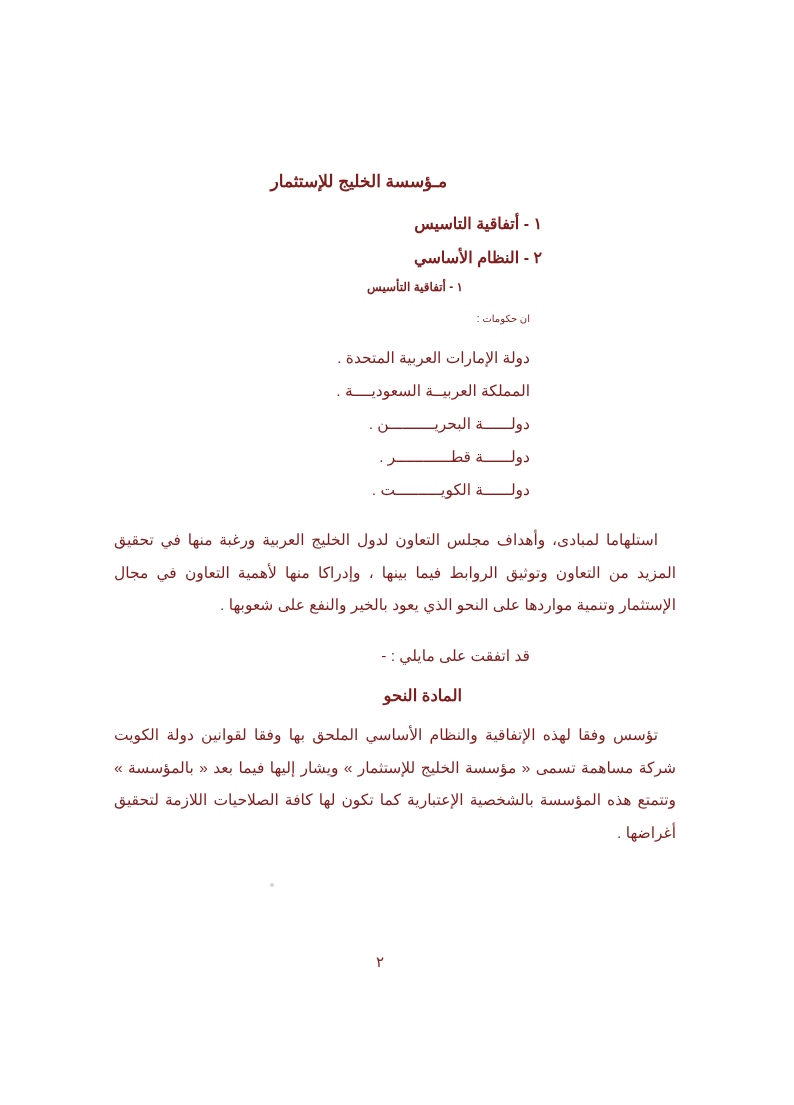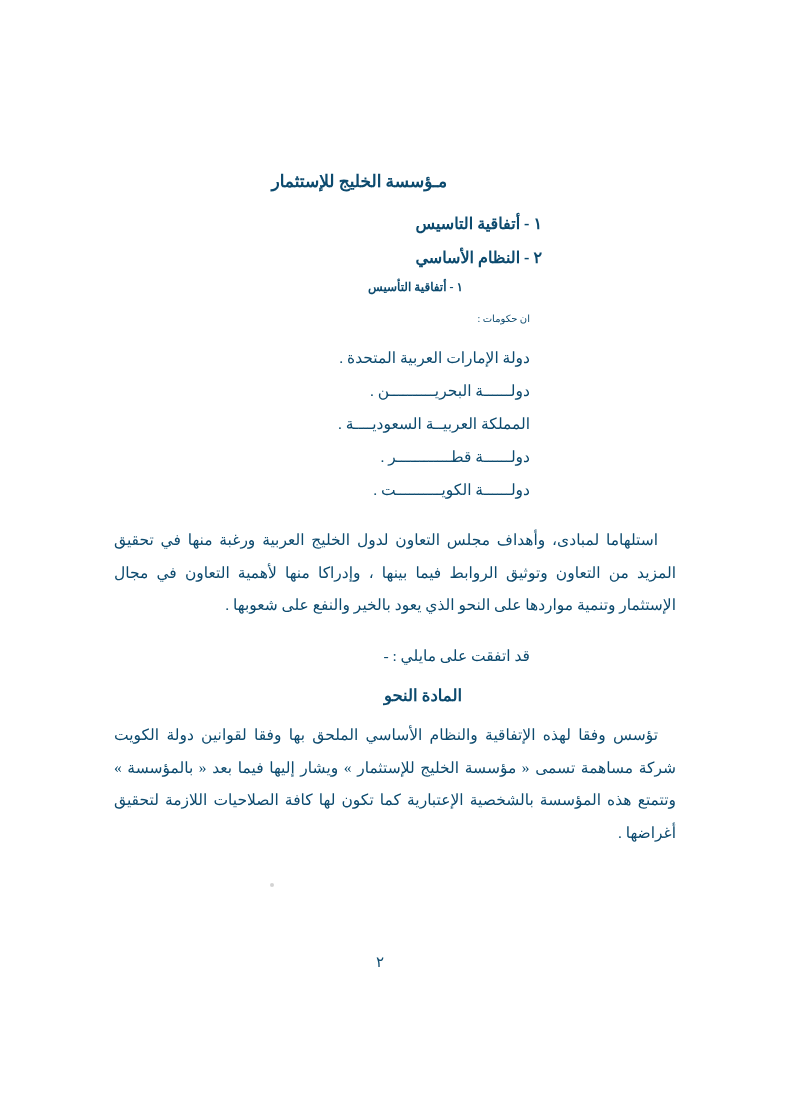--- a/index.html
+++ b/index.html
@@ -5,22 +5,22 @@
   html, body {
     margin: 0;
     padding: 0;
     background: #ffffff;
   }
   .page {
     position: relative;
     width: 794px;
     height: 1105px;
     background: #ffffff;
-    font-family: Liberation Serif, serif;
-    color: #0c4a6e;
+    font-family: Liberation Sans, sans-serif;
+    color: #7f1d1d;
     direction: rtl;
     overflow: hidden;
   }
   .doc-title {
     position: absolute;
     top: 171px;
     right: 347px;
     margin: 0;
     font-size: 17px;
     font-weight: bold;
@@ -120,22 +120,22 @@
   <div class="toc-item toc-1">١ - أتفاقية التاسيس</div>
 
   <div class="toc-item toc-2">٢ - النظام الأساسي</div>
 
   <h2 class="section-heading">١ - أتفاقية التأسيس</h2>
 
   <div class="intro-line">ان حكومات :</div>
 
   <div class="countries">
     <div class="country">دولة الإمارات العربية المتحدة .</div>
+    <div class="country">المملكة العربيــة السعوديــــة .</div>
     <div class="country">دولــــــة البحريــــــــــن .</div>
-    <div class="country">المملكة العربيــة السعوديــــة .</div>
     <div class="country">دولــــــة قطــــــــــــر .</div>
     <div class="country">دولــــــة الكويــــــــــت .</div>
   </div>
 
   <p class="para preamble">استلهاما لمبادى، وأهداف مجلس التعاون لدول الخليج العربية ورغبة منها في تحقيق المزيد من التعاون وتوثيق الروابط فيما بينها ، وإدراكا منها لأهمية التعاون في مجال الإستثمار وتنمية مواردها على النحو الذي يعود بالخير والنفع على شعوبها .</p>
 
   <div class="agreed-line">قد اتفقت على مايلي : -</div>
 
   <h2 class="article-heading">المادة النحو</h2>
 

